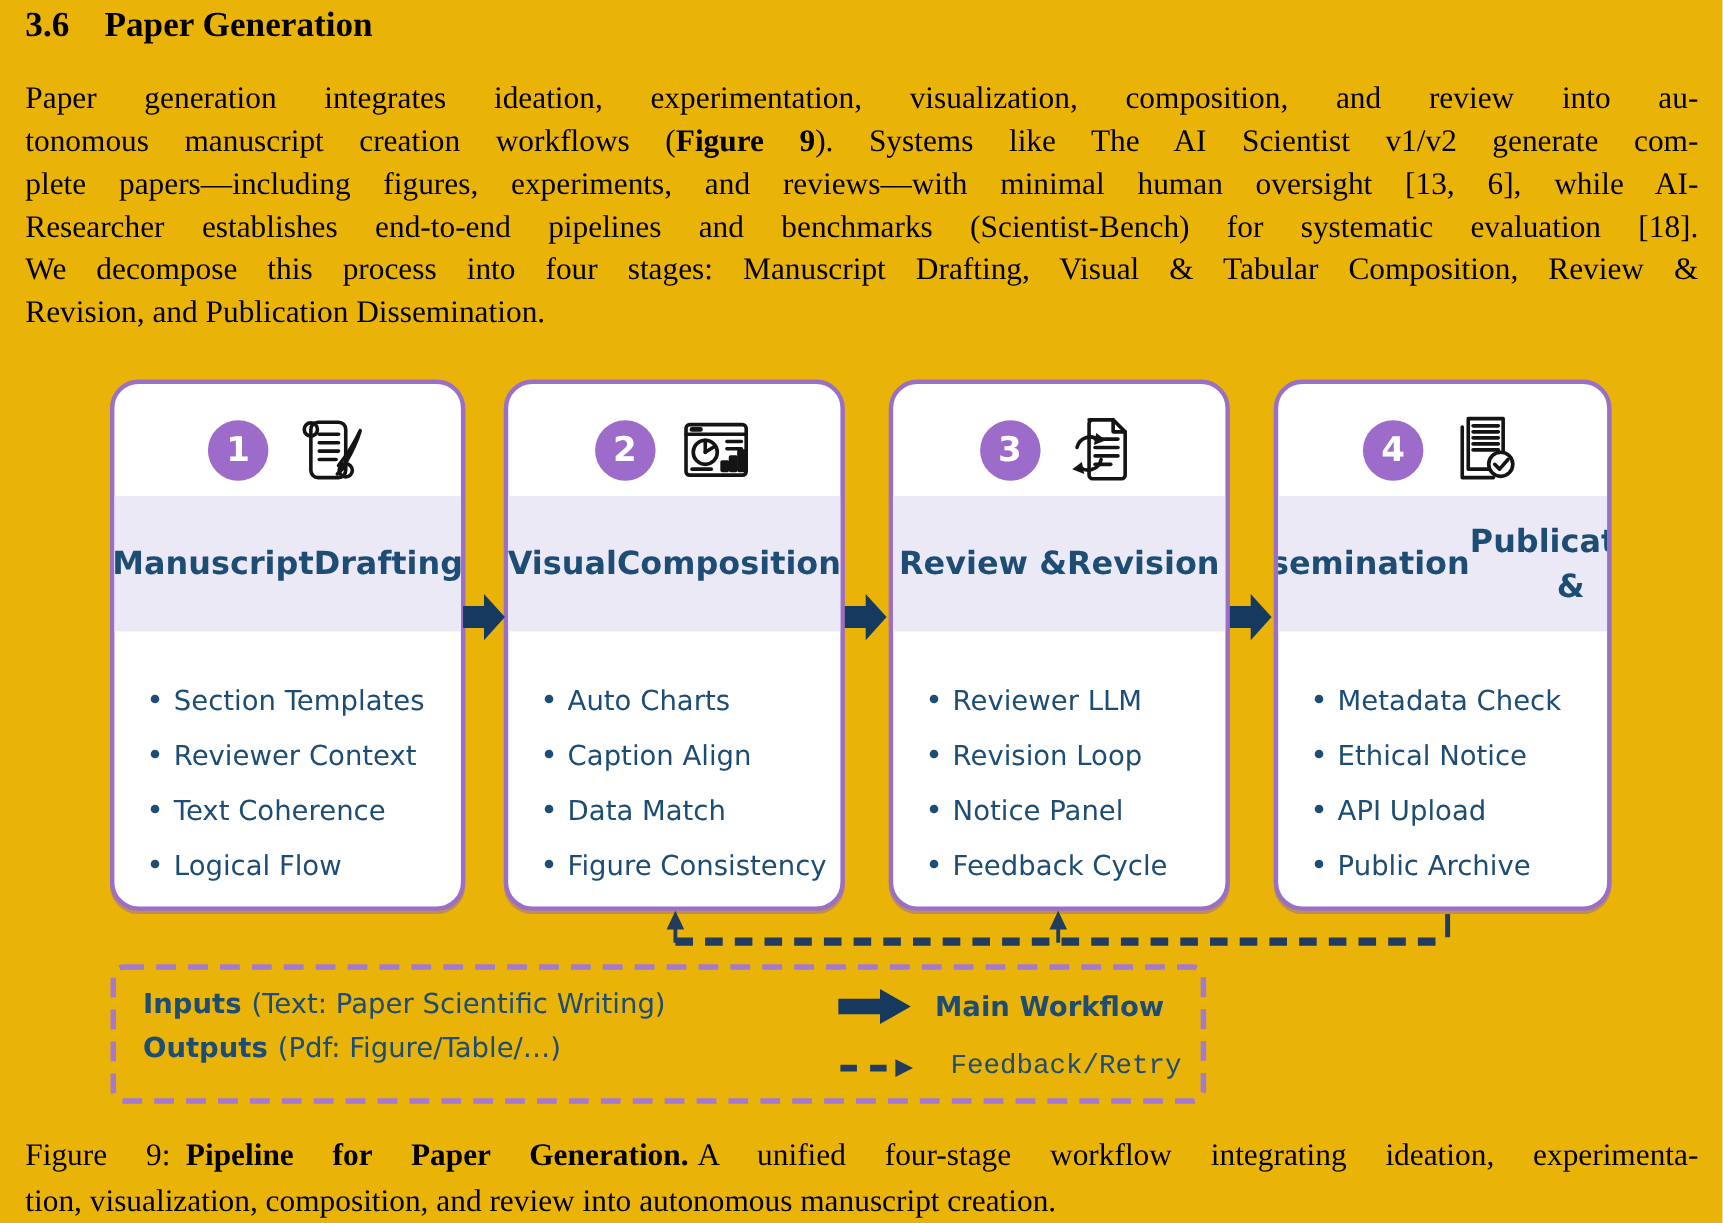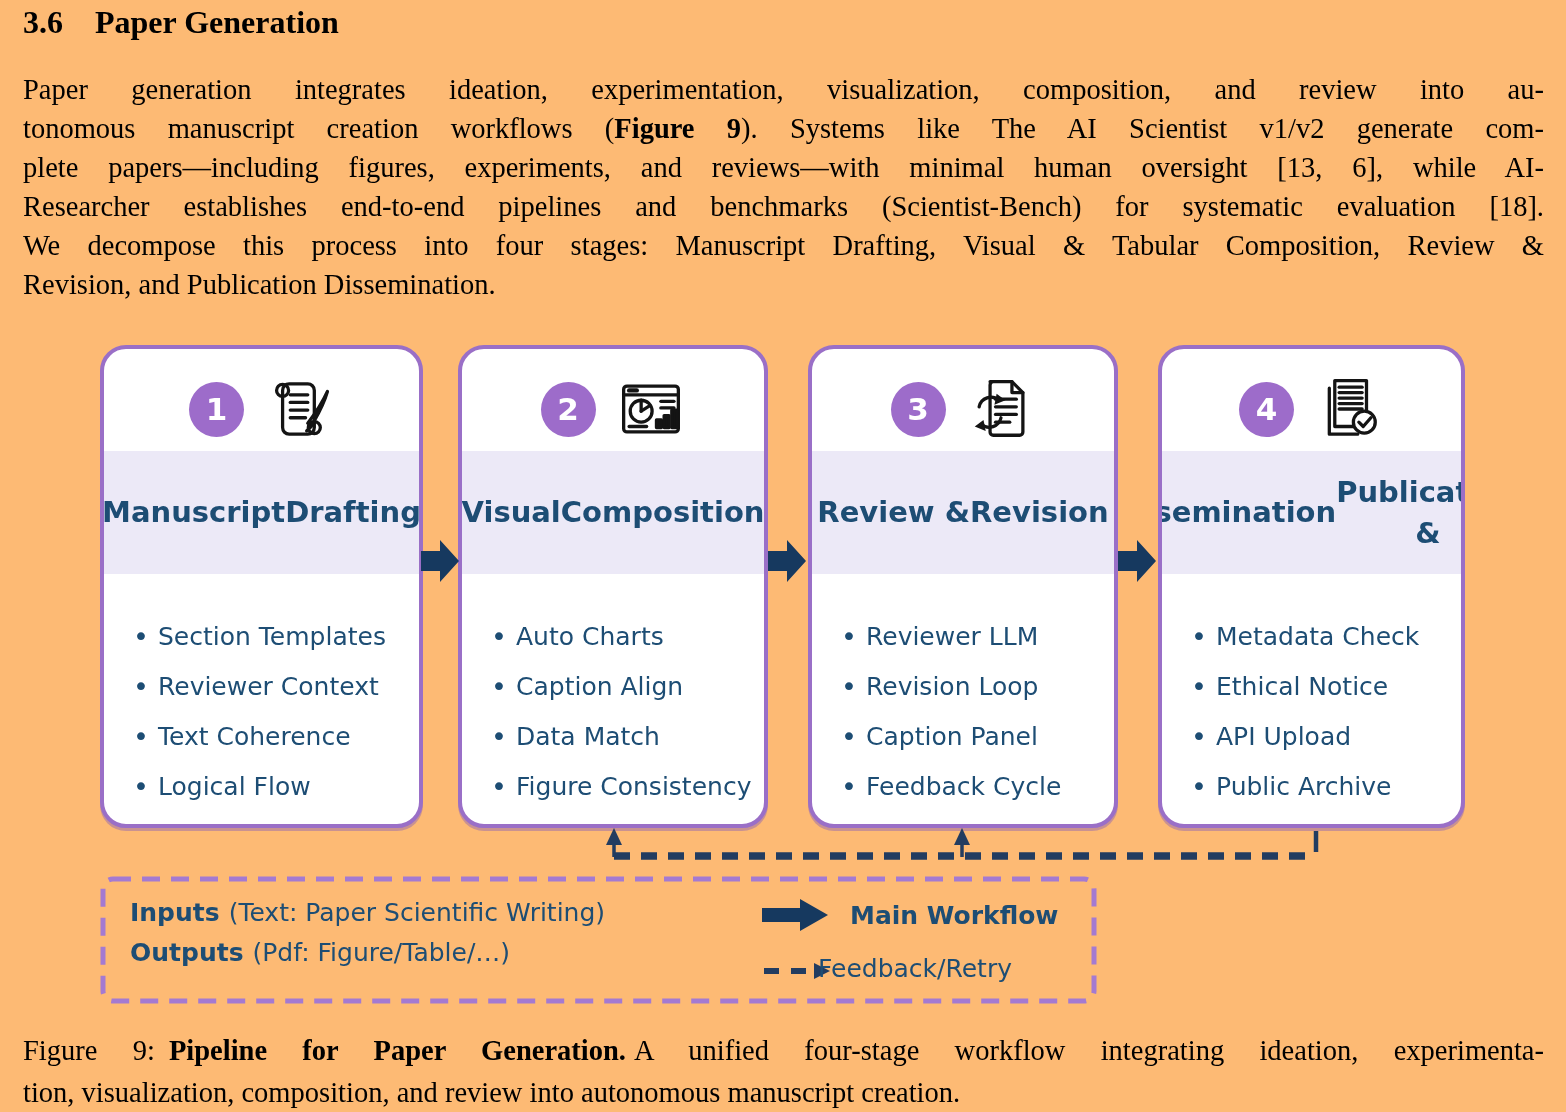--- a/index.html
+++ b/index.html
@@ -1,16 +1,16 @@
 <!DOCTYPE html>
 <html><head>
 <meta charset="utf-8">
 <style>
   html,body{margin:0;padding:0;background:#ffffff;}
-  .page{position:relative;width:1566px;height:1112px;background:#fdba74;overflow:hidden;
+  .page{position:relative;width:1566px;height:1112px;background:#eab308;overflow:hidden;
         font-family:"Liberation Serif", serif;color:#000;}
 
   
   .heading{position:absolute;left:23px;top:4px;font-size:32px;font-weight:bold;display:flex;gap:32px;}
   .para{position:absolute;left:23px;top:70px;width:1521px;font-size:28.5px;line-height:39px;}
   .pline{width:100%;}
   .jl{text-align:justify;text-align-last:justify;}
 
   .caption{position:absolute;left:23px;top:1030px;width:1521px;font-size:28.5px;line-height:42px;}
   .caption b{margin:0 8px 0 14px;}
@@ -34,21 +34,21 @@
   
   .legendbox{position:absolute;left:100px;top:876px;width:997px;height:128px;color:#1d4d74;}
   .legendbox .border{position:absolute;left:0;top:0;}
   .lrow{position:absolute;left:30px;font-size:25px;white-space:nowrap;}
   .lrow b{font-weight:bold;}
   .lrow .lt{margin-left:9px;}
   .r1{top:22px;} .r2{top:62px;}
   .larrow{position:absolute;}
   .a1{left:662px;top:22px;} .a2{left:662px;top:84px;}
   .llab{position:absolute;font-size:25px;white-space:nowrap;}
-  .l1{left:750px;top:25px;font-weight:bold;} .l2{left:718px;top:78px;}
+  .l1{left:750px;top:25px;font-weight:bold;} .l2{left:764px;top:78px;font-family:Liberation Mono, monospace;}
 
   .overlay{position:absolute;left:0;top:0;}
 </style>
 </head>
 <body>
 
 <div class="page">
 
   <div class="heading">
     <span>3.6</span>
@@ -166,21 +166,21 @@
         <div>Revision</div>
       </div>
       <ul class="bullets">
         <li>
             <span>Reviewer LLM</span>
           </li>
         <li>
             <span>Revision Loop</span>
           </li>
         <li>
-            <span>Caption Panel</span>
+            <span>Notice Panel</span>
           </li>
         <li>
             <span>Feedback Cycle</span>
           </li>
       </ul>
     </div>
 
     <div class="stage" style="left:1158px;width:299px;">
       <div class="stage-head">
         <div class="badge">4</div>

